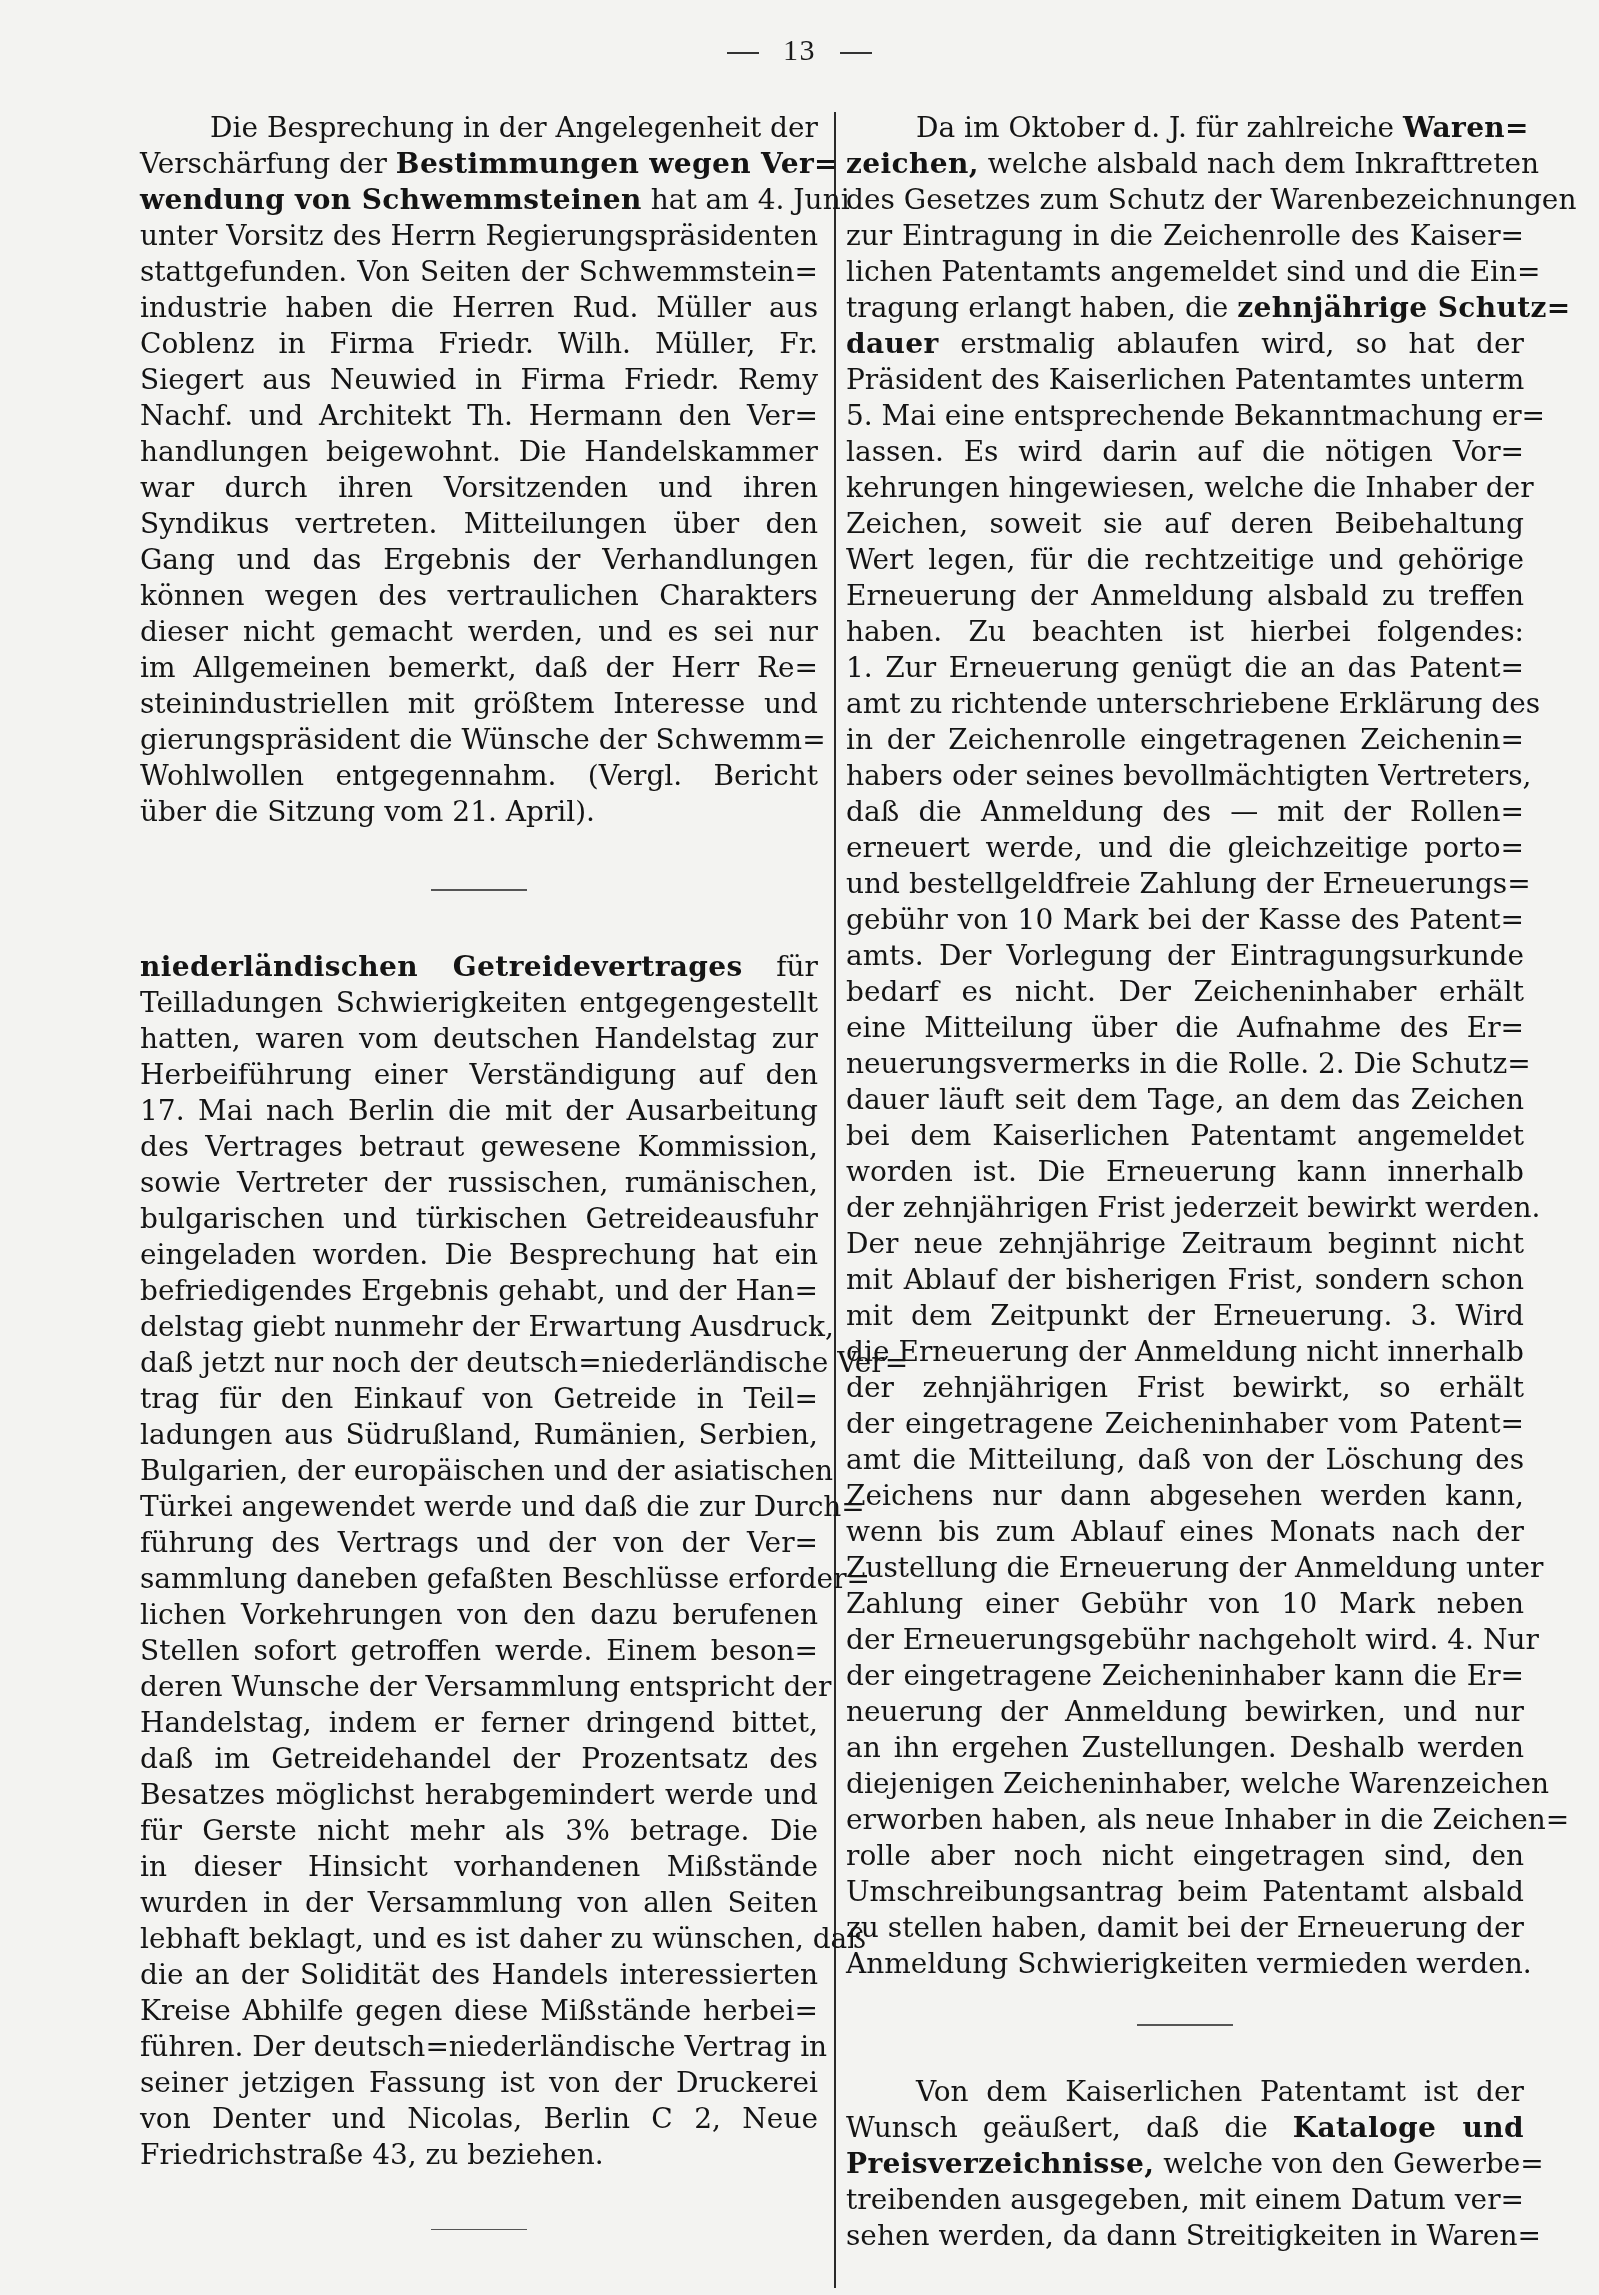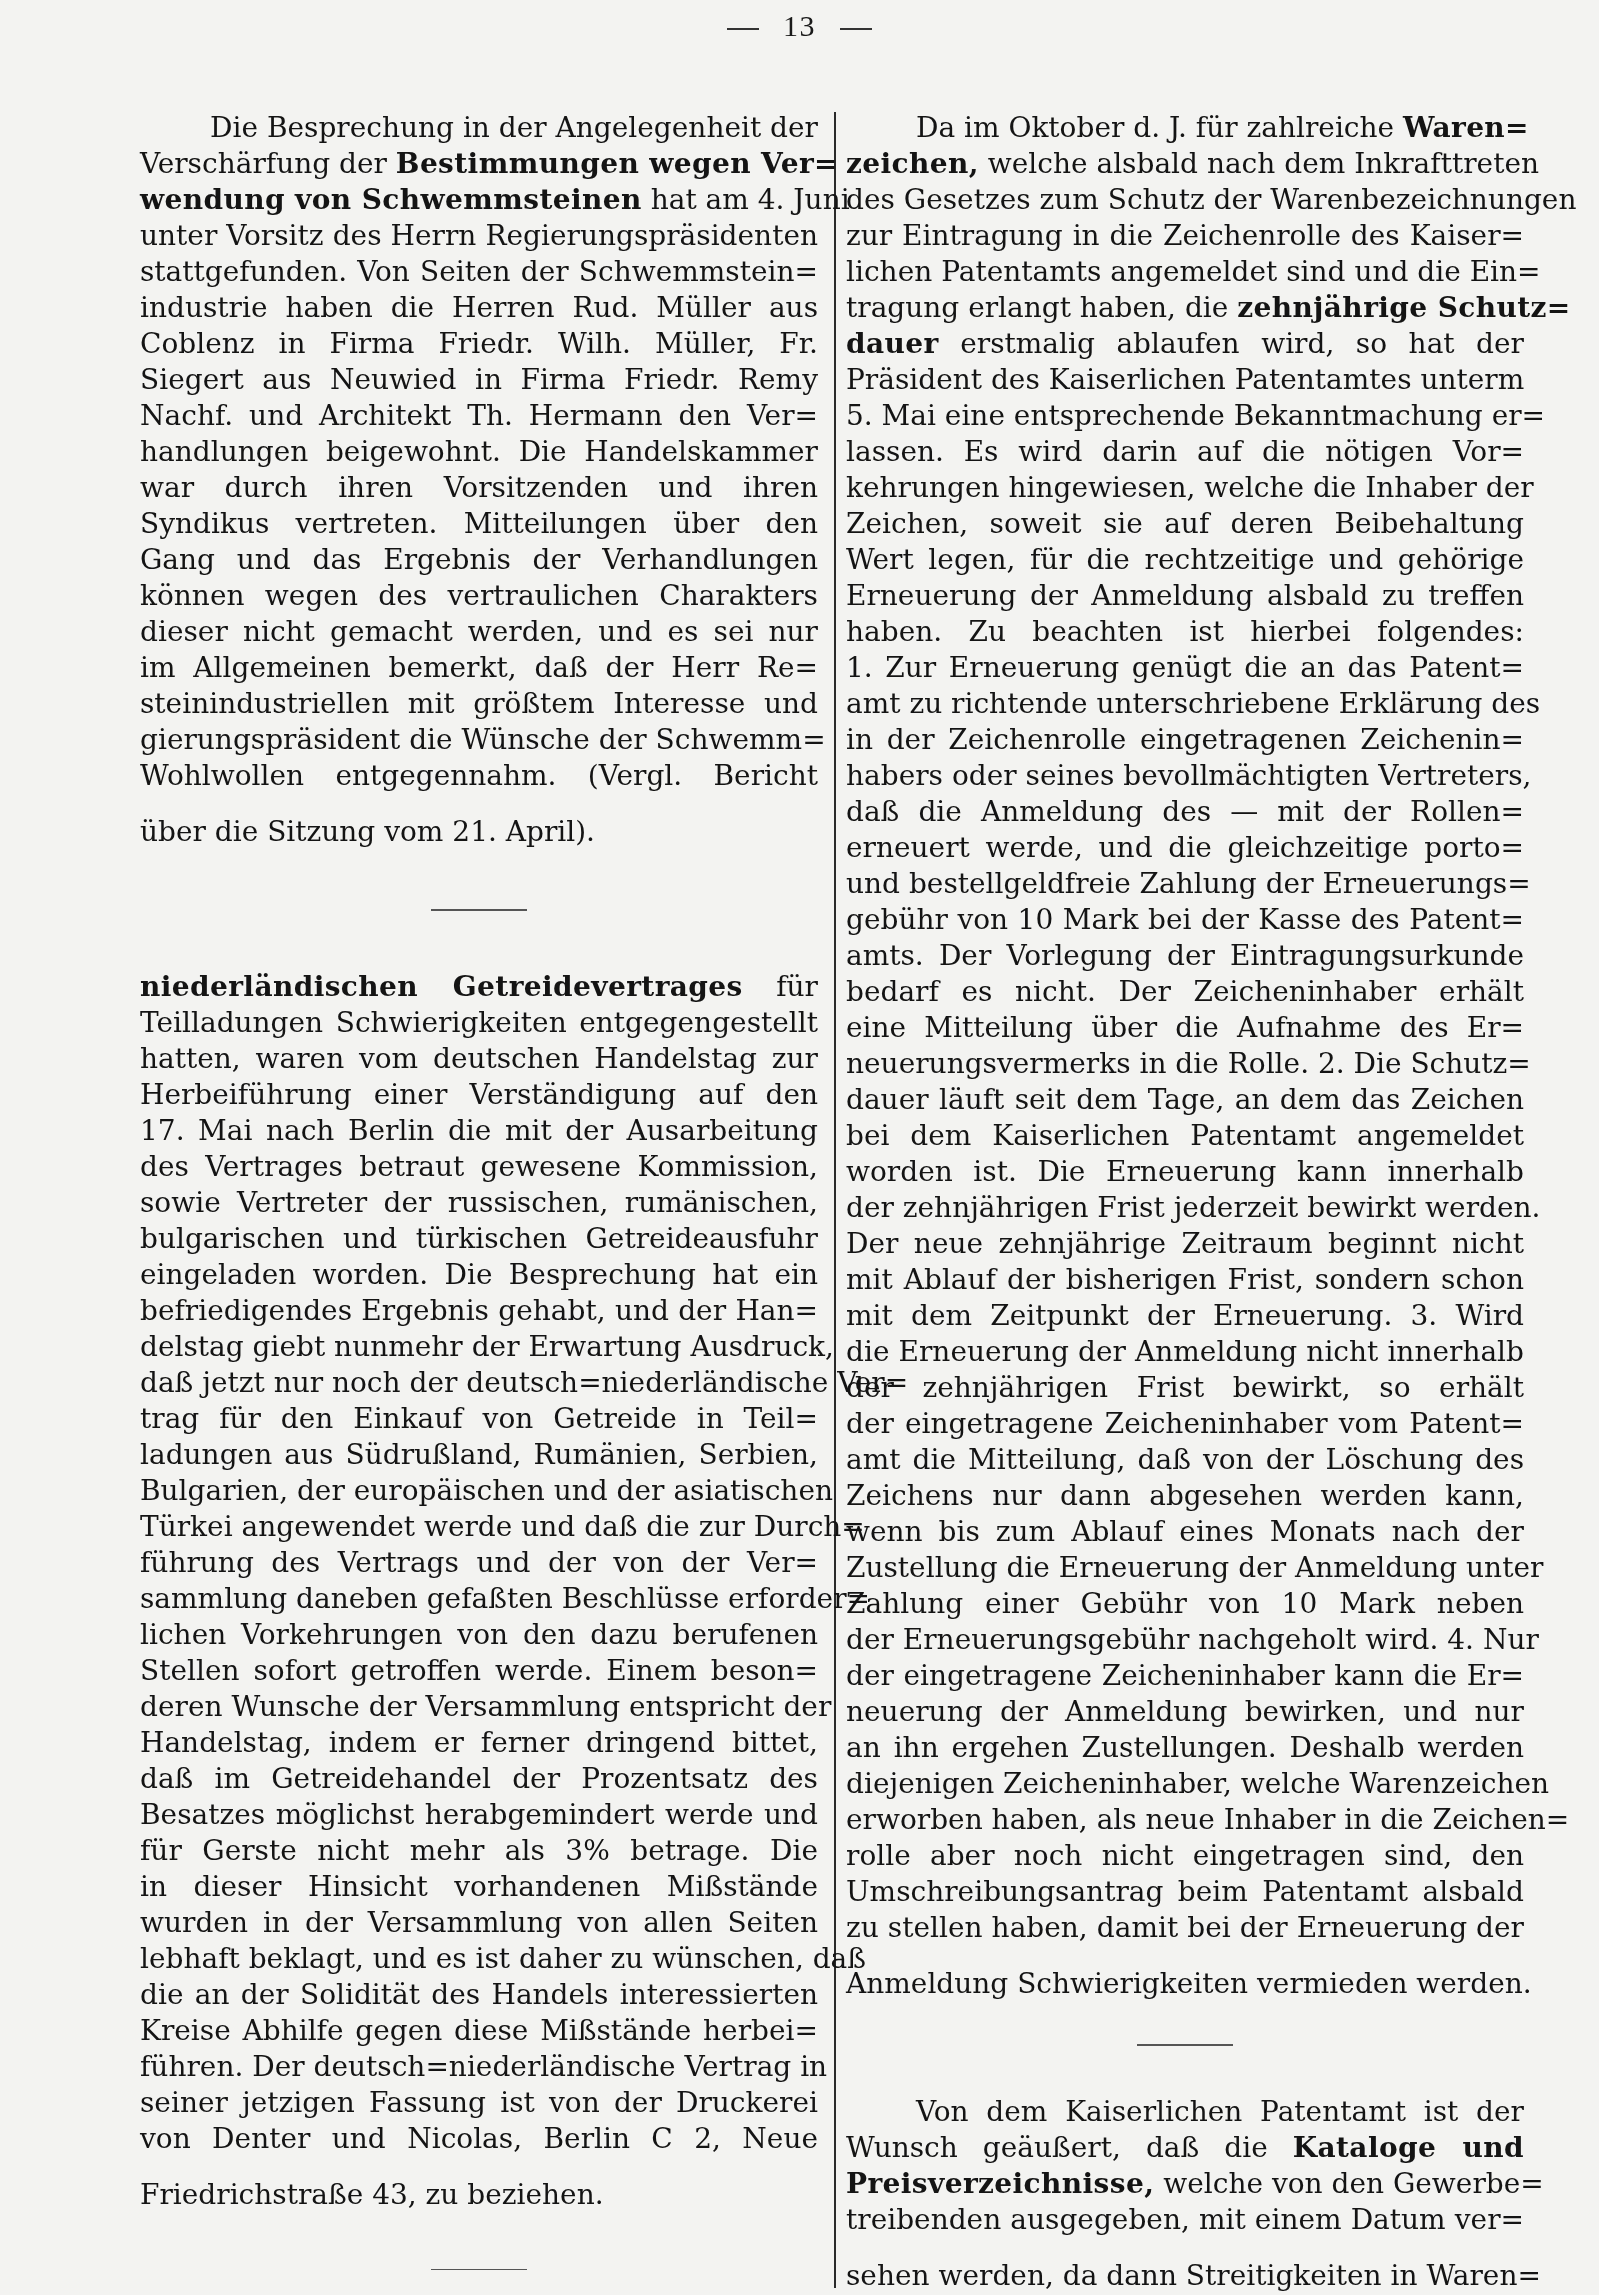--- a/index.html
+++ b/index.html
@@ -5,21 +5,21 @@
   html, body { margin: 0; padding: 0; }
   body {
     width: 1599px; height: 2295px;
     background: #f3f3f1;
     position: relative;
     overflow: hidden;
     font-family: "DejaVu Serif", "Liberation Serif", serif;
     color: #141414;
   }
   .page-header {
-    position: absolute; top: 9px; left: 0; width: 1599px;
+    position: absolute; top: 33px; left: 0; width: 1599px;
     text-align: center;
     font-family: "Liberation Serif", serif;
     font-size: 30px; letter-spacing: 1.6px;
     color: #1a1a1a;
   }
   .page-header .dash { display: inline-block; width: 32px; height: 1.6px; background: #333; vertical-align: middle; margin: 0 24px; }
   .column {
     position: absolute; top: 110px;
     width: 678px;
   }
@@ -32,21 +32,21 @@
   p.para {
     margin: 0;
     font-size: 28px;
     line-height: 36px;
     text-align: justify;
     text-indent: 70px;
     hyphens: manual;
   }
   p.para .line { display: block; text-align: justify; text-align-last: justify; text-indent: 0; white-space: nowrap; }
   p.para .line.first { padding-left: 70px; }
-  p.para .line.last { text-align-last: left; margin-top: 20px; }
+  p.para .line.last { text-align-last: left; }
   b.em { font-weight: 700; letter-spacing: 0.4px; }
   .rule {
     width: 96px; height: 1.6px; background: #555;
     margin: 0 auto;
   }
   .gap-a { height: 59px; }
   .gap-b { height: 58px; }
   .gap-c { height: 42px; }
   .gap-d { height: 56px; }
   .gap-e { height: 48px; }

